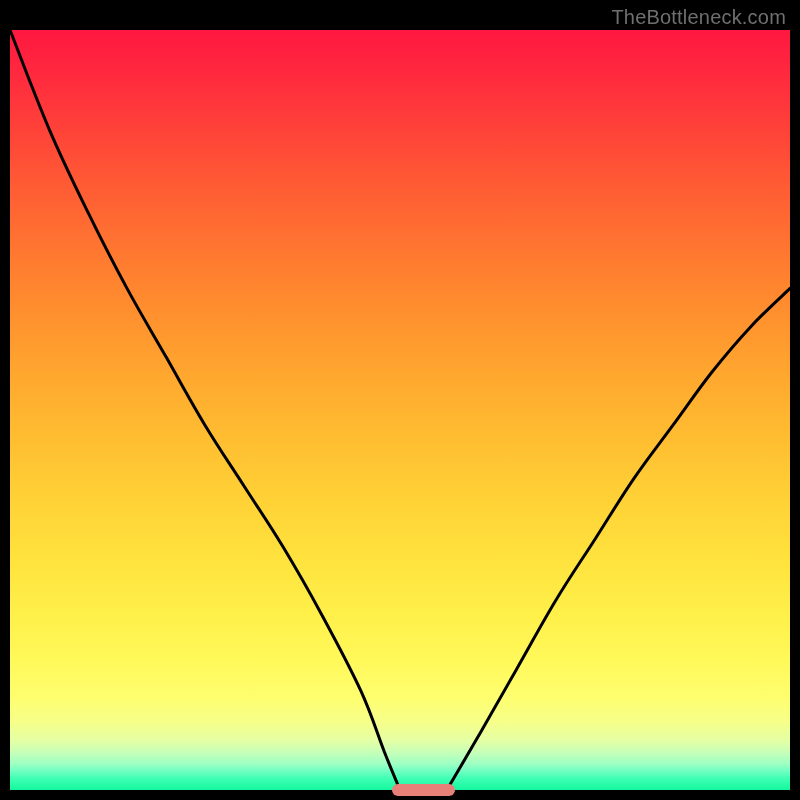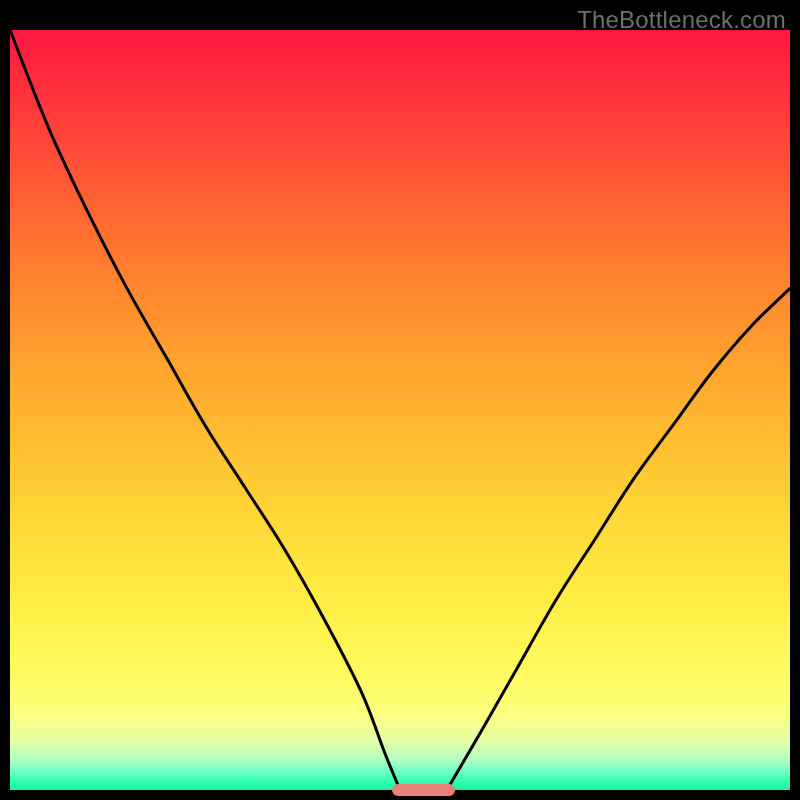--- a/index.html
+++ b/index.html
@@ -9,21 +9,21 @@
     background: #000;
     position: relative;
     font-family: Arial, Helvetica, sans-serif;
     overflow: hidden;
   }
   .watermark {
     position: absolute;
     top: 6px;
     right: 14px;
     color: #6f6f6f;
-    font-size: 24px;
+    font-size: 20px;
     font-weight: 400;
     z-index: 10;
     letter-spacing: 0.2px;
   }
   .plot {
     position: absolute;
     left: 10px;
     top: 30px;
     width: 780px;
     height: 760px;

